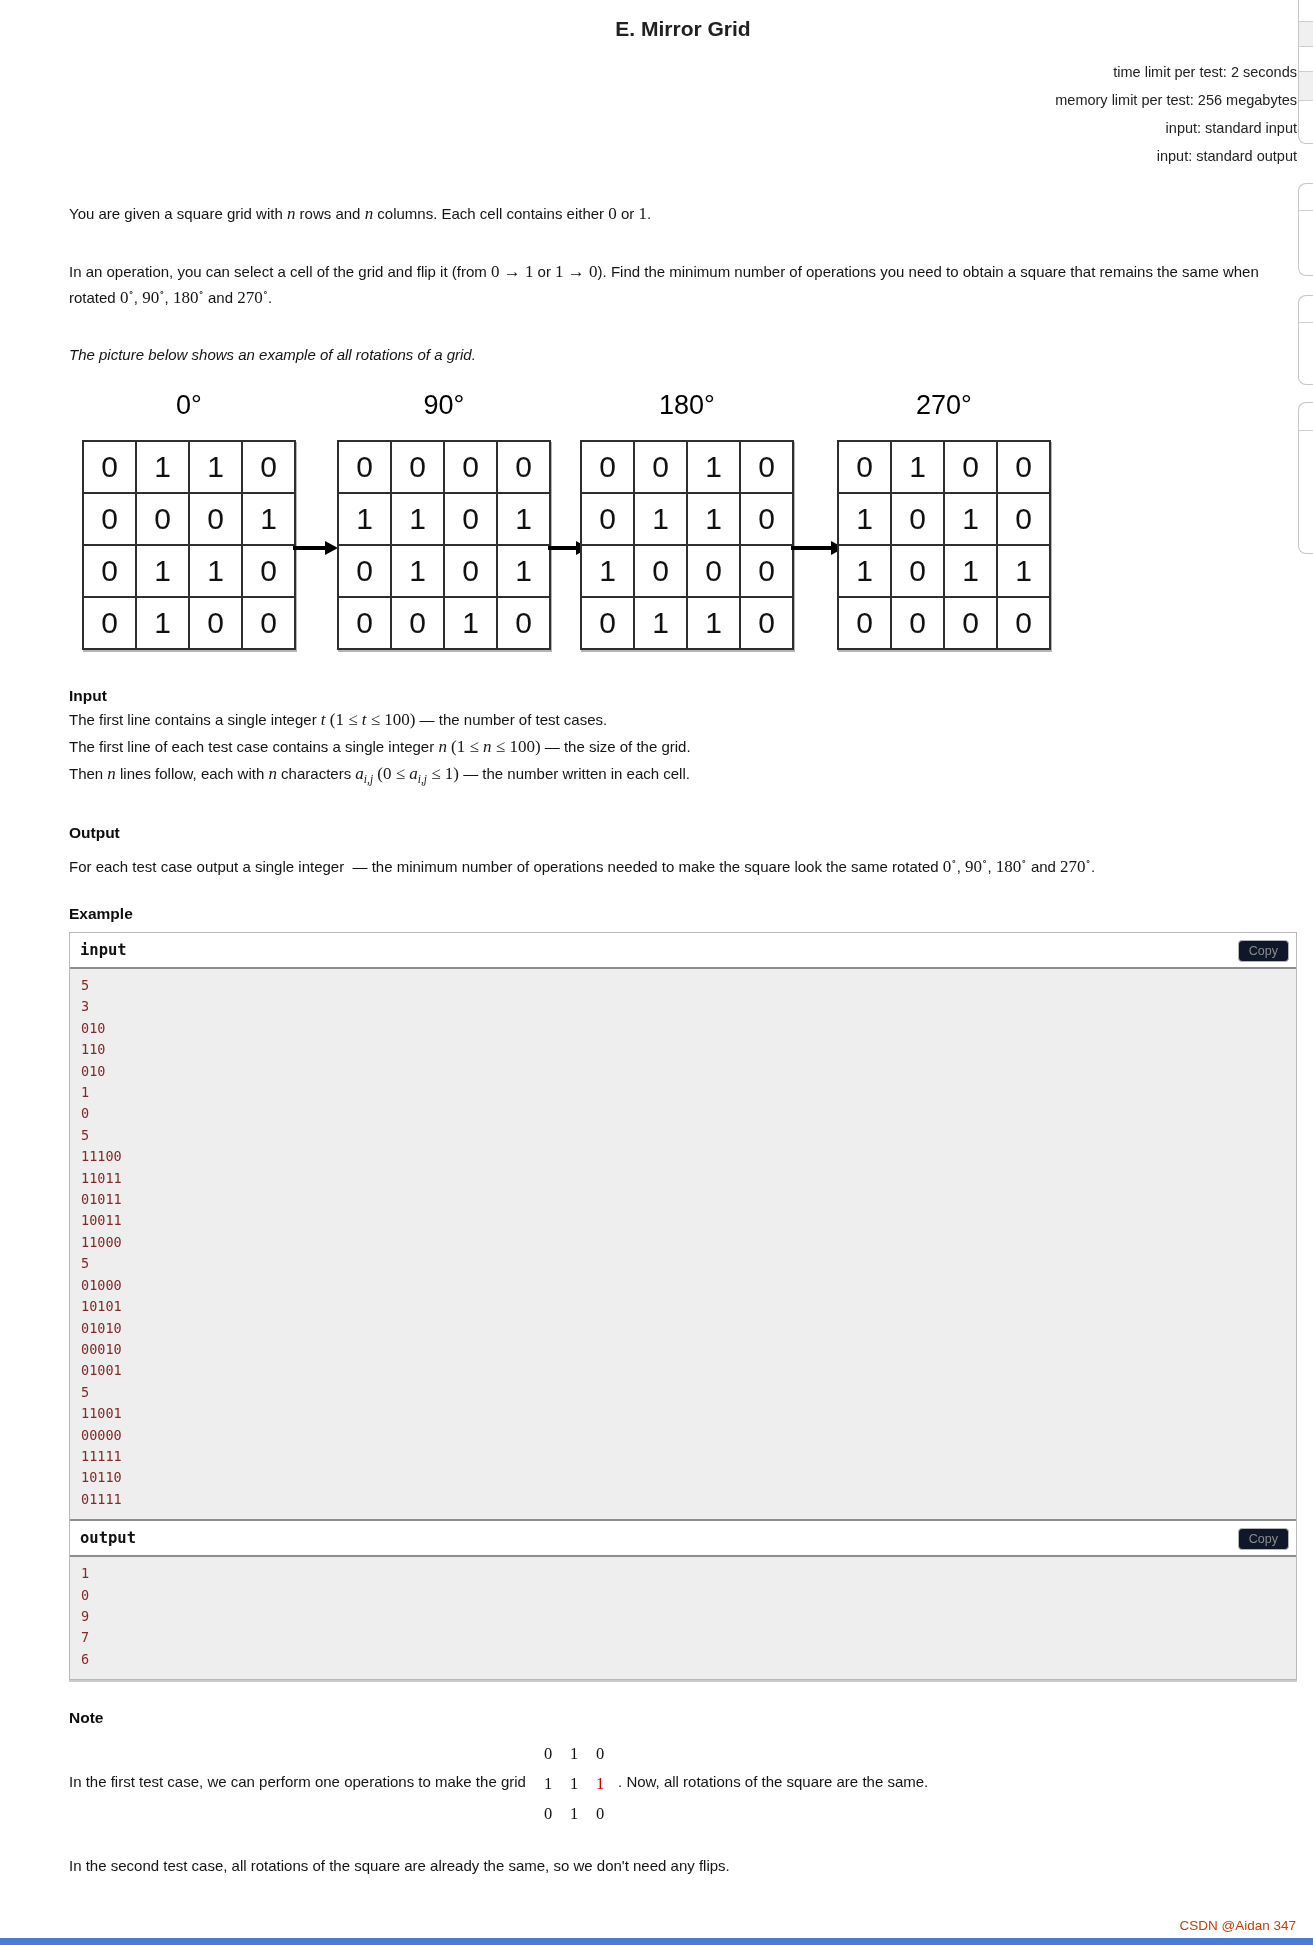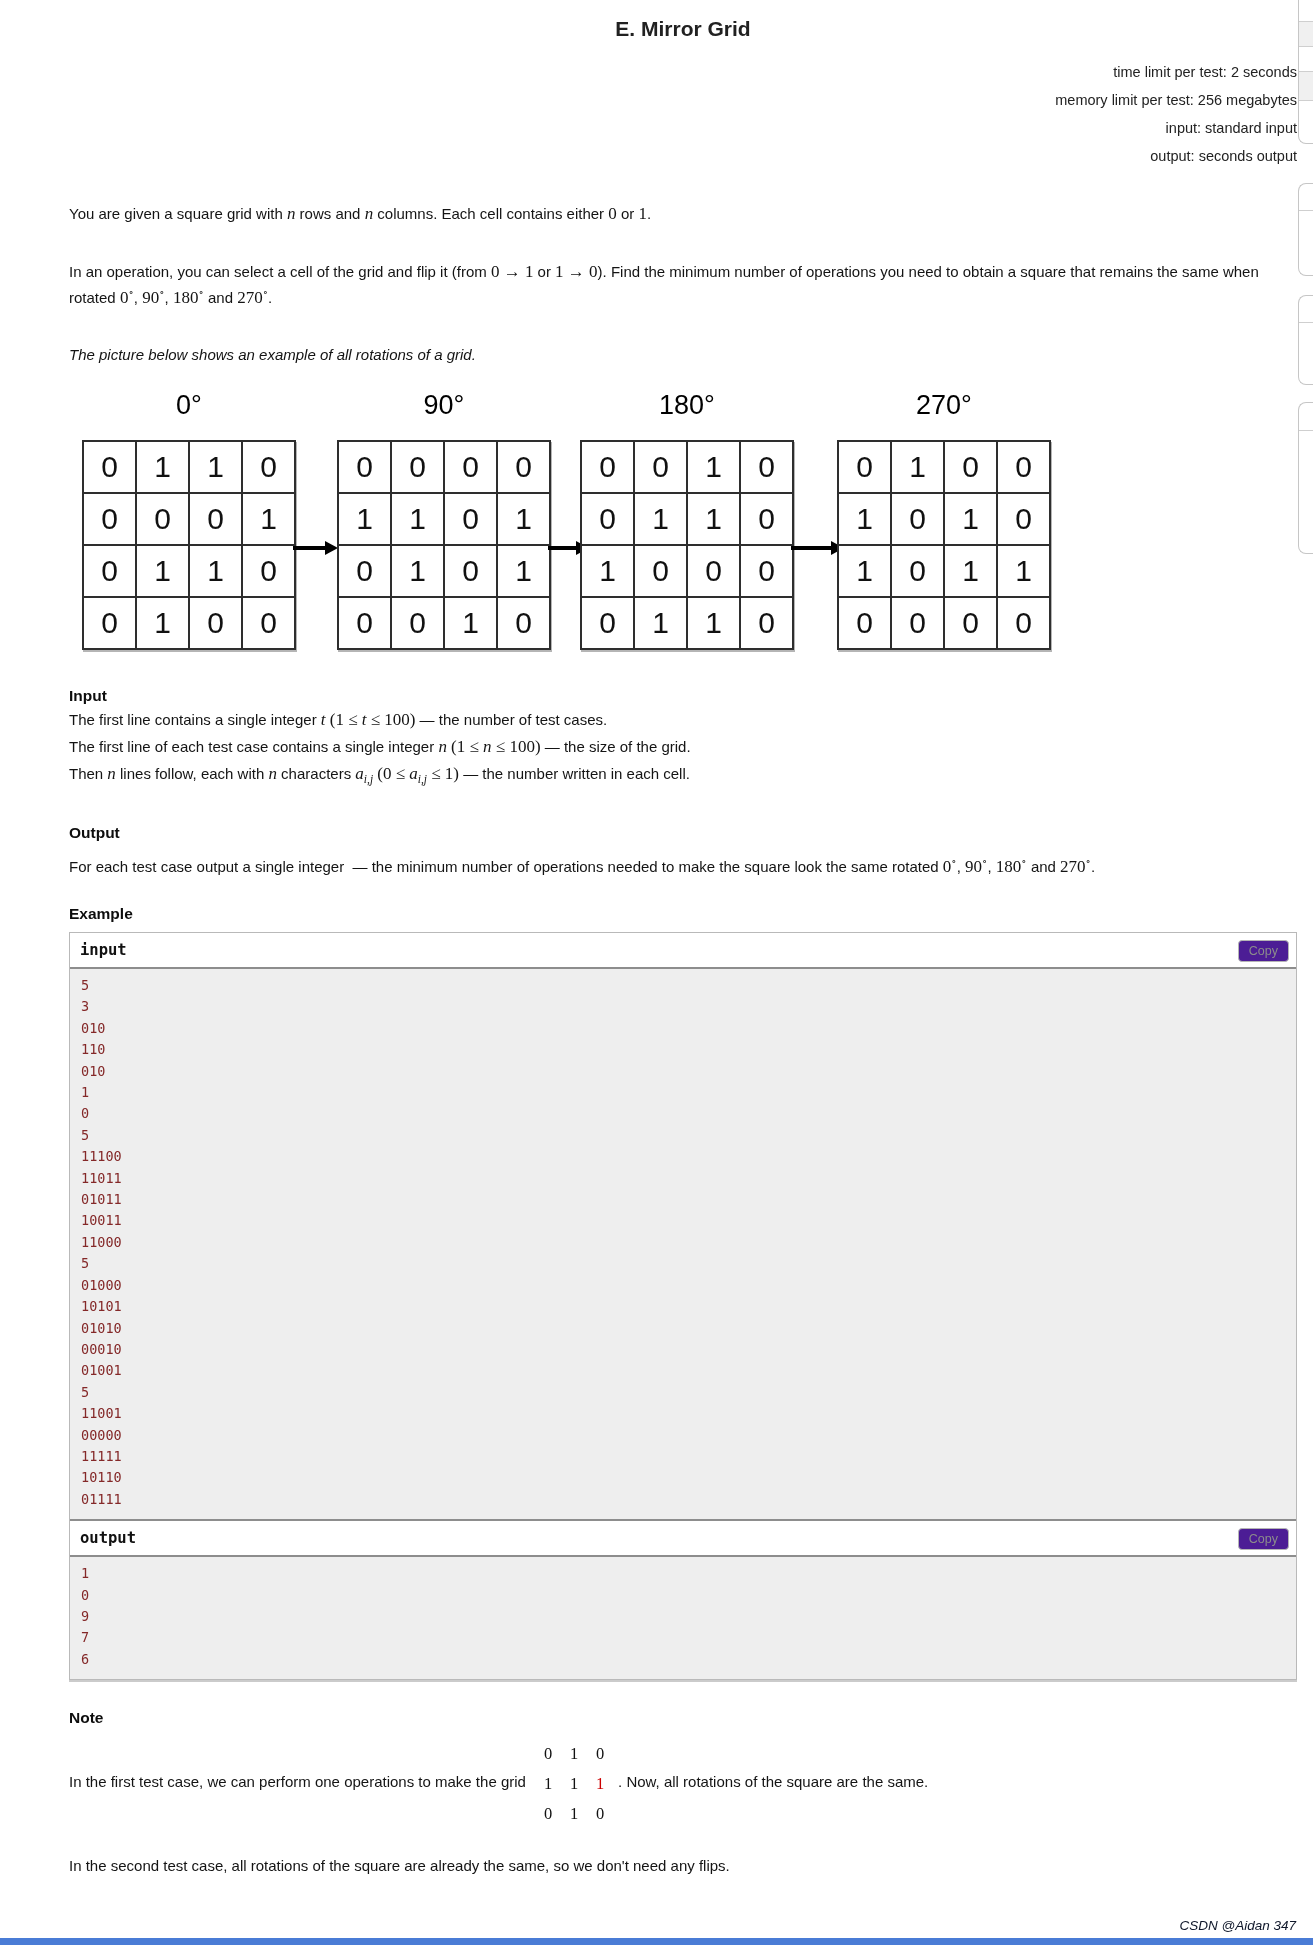--- a/index.html
+++ b/index.html
@@ -44,21 +44,21 @@
   
   .ex-box{border:1px solid #b9b9b9;margin-top:8px;box-shadow:0 2px 0 rgba(140,140,140,.45);}
   .ex-head{position:relative;background:#fff;border-bottom:2px solid #8d8d8d;
     padding:8px 10px;font-family:"DejaVu Sans Mono","Liberation Mono",monospace;
     font-weight:bold;font-size:15.5px;color:#111;}
   .ex-body{background:#eeeeee;padding:6px 11px 9px;border-bottom:2px solid #8d8d8d;}
   .ex-body.last{border-bottom:none;}
   .code-line{font-family:"DejaVu Sans Mono","Liberation Mono",monospace;
     font-size:13.5px;line-height:21.4px;color:#842828;white-space:pre;}
   .copy-btn{position:absolute;right:7px;top:7px;border:1px solid #b5b5b5;border-radius:4px;
-    background:#4c1d95;color:#8c8c8c;font-size:12.5px;font-weight:500;
+    background:#0f172a;color:#8c8c8c;font-size:12.5px;font-weight:500;
     font-family:"Liberation Sans",sans-serif;padding:3px 10px;cursor:pointer;}
 
   
   .note-p{font-size:15px;line-height:23px;color:#141414;margin-top:16px;}
   table.note-matrix{display:inline-table;vertical-align:middle;border-collapse:collapse;margin:0 5px;}
   table.note-matrix td{width:26px;height:30px;text-align:center;padding:0;
     font-family:"Liberation Serif","DejaVu Serif",serif;font-size:16.5px;color:#111;}
   table.note-matrix td.red{color:#cc0000;}
 
   
@@ -76,21 +76,21 @@
 <body>
 
 <div class="content">
 
   <div class="title">E. Mirror Grid</div>
 
   <div class="limits">
     <div>time limit per test: 2 seconds</div>
     <div>memory limit per test: 256 megabytes</div>
     <div>input: standard input</div>
-    <div>output: seconds output</div>
+    <div>input: standard output</div>
   </div>
 
   <div class="para p1"><span>You are given a square grid with </span><span class="math it">n</span><span> rows and </span><span class="math it">n</span><span> columns. Each cell contains either </span><span class="math">0</span><span> or </span><span class="math">1</span><span>.</span></div>
   <div class="para p2"><span>In an operation, you can select a cell of the grid and flip it (from </span><span class="math">0 → 1</span><span> or </span><span class="math">1 → 0</span><span>). Find the minimum number of operations you need to obtain a square that remains the same when rotated </span><span class="math">0<sup class="deg">∘</sup></span><span>, </span><span class="math">90<sup class="deg">∘</sup></span><span>, </span><span class="math">180<sup class="deg">∘</sup></span><span> and </span><span class="math">270<sup class="deg">∘</sup></span><span>.</span></div>
   <div class="para p3"><span>The picture below shows an example of all rotations of a grid.</span></div>
 
   <div class="figure">
     <div class="grid-group" style="left:13px">
       <div class="grid-label">0°</div>
       <table class="cf-grid">
@@ -304,14 +304,14 @@
 <div class="edge-box" style="top:183px;height:93px;border-radius:8px 0 0 8px;">
   <div class="eb-line" style="top:26px;"></div>
 </div>
 <div class="edge-box" style="top:295px;height:90px;border-radius:8px 0 0 8px;">
   <div class="eb-line" style="top:26px;"></div>
 </div>
 <div class="edge-box" style="top:402px;height:152px;border-radius:8px 0 0 8px;">
   <div class="eb-line" style="top:27px;"></div>
 </div>
 
-<div class="watermark" style="color: #0f172a; font-style: italic;">CSDN @Aidan 347</div>
+<div class="watermark" style="color: #c2410c;">CSDN @Aidan 347</div>
 <div class="footer-bar" style="background: rgb(74, 124, 214);"></div>
 
 </body></html>

